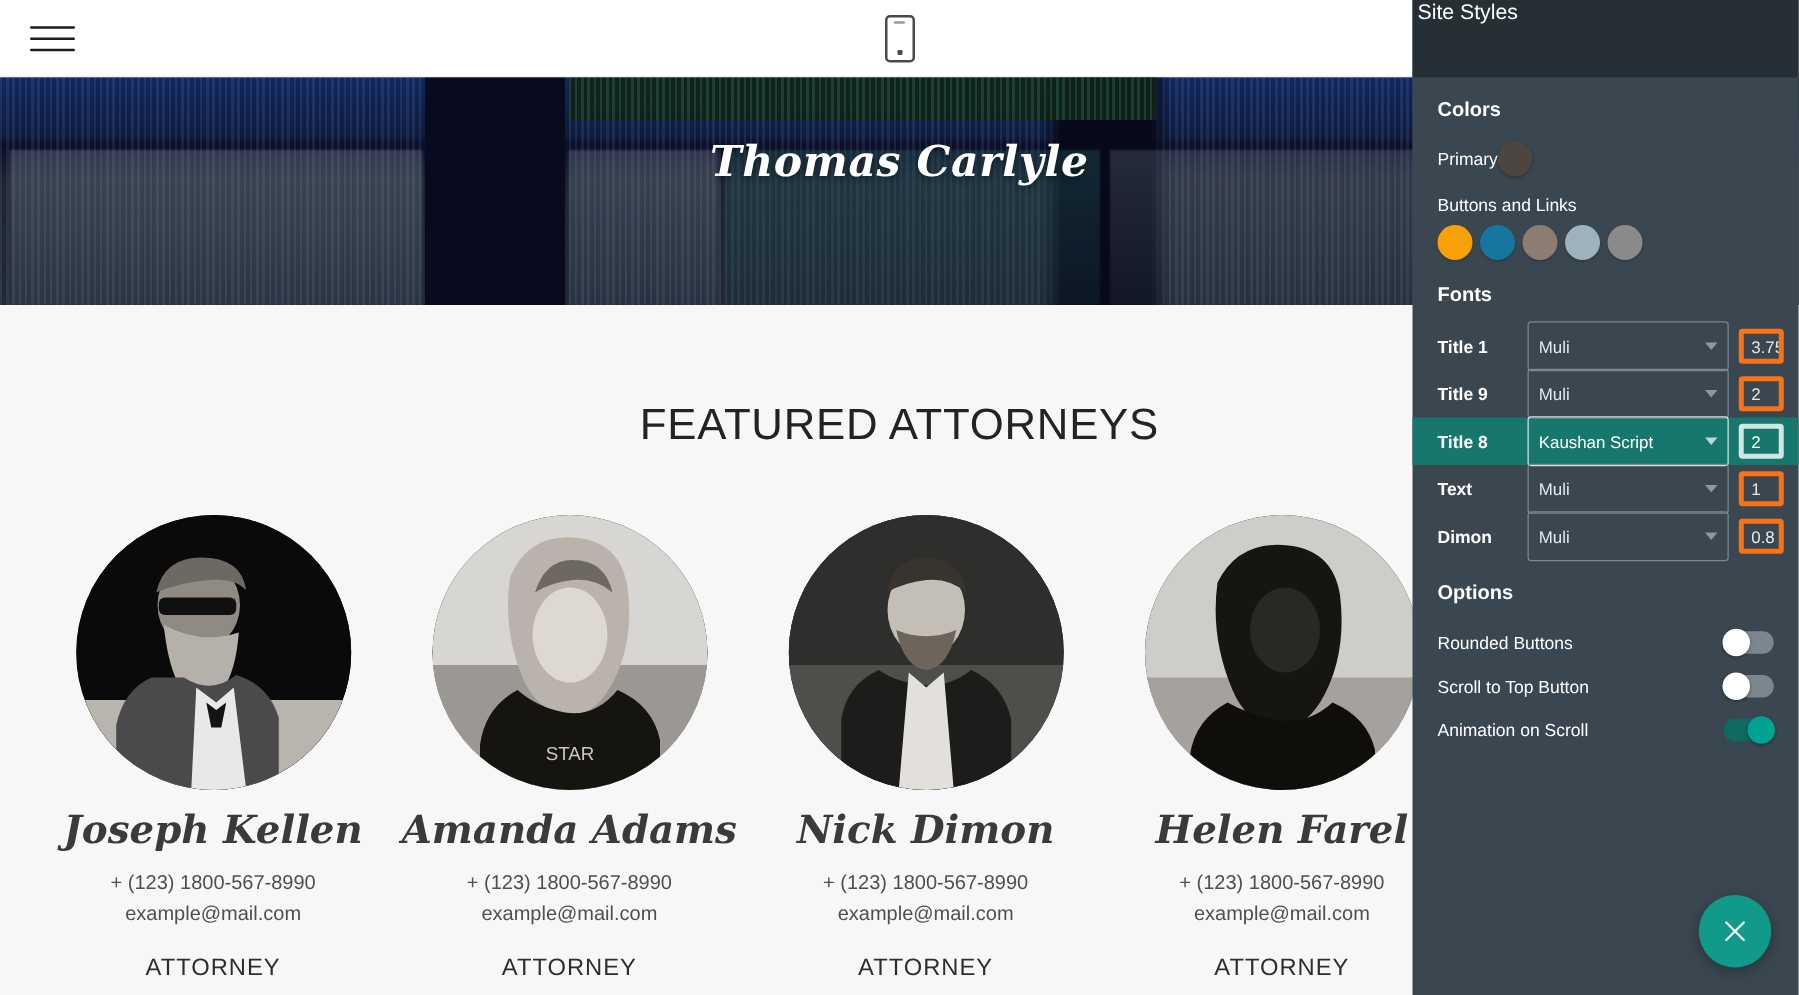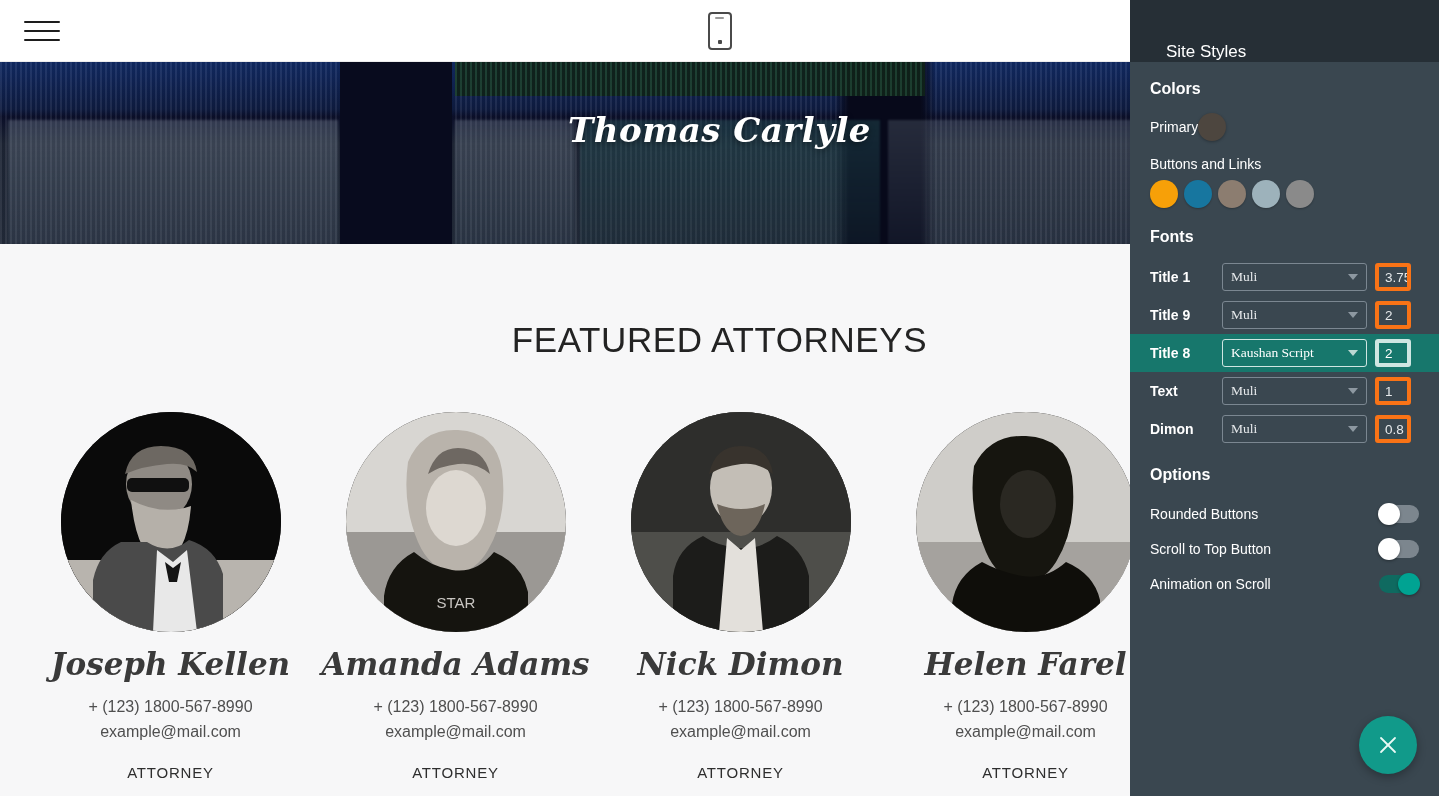--- a/index.html
+++ b/index.html
@@ -206,41 +206,41 @@
     font-size: 16px;
     color: #4f4f4f;
   }
   .card-email {
     margin-top: 7px;
     font-size: 16px;
     color: #4f4f4f;
   }
   .card-role {
     margin-top: 23px;
-    font-size: 15px;
+    font-size: 19px;
     color: #2e2e2e;
     letter-spacing: 0.8px;
   }
 
   
   .panel {
     position: absolute;
     top: 0; right: 0;
     width: 309px;
     height: 796px;
     background: #3a4750;
     color: #ffffff;
     z-index: 20;
   }
   .panel-header {
     height: 62px;
     background: #262f36;
     display: flex;
-    align-items: flex-end;
-    padding-left: 36px;
+    align-items: flex-start;
+    padding-left: 4px;
     font-size: 17px;
     font-weight: normal;
   }
   .panel-body { padding: 18px 20px 0 20px; }
 
   .group-title {
     font-size: 16px;
     font-weight: bold;
     margin-bottom: 12px;
   }
@@ -275,43 +275,42 @@
 
   
   .fonts { margin-top: 4px; margin-bottom: 18px; }
   .font-row {
     display: flex;
     align-items: center;
     height: 38px;
     margin-left: -20px;
     margin-right: -20px;
     padding-left: 20px;
-    padding-right: 28px;
+    padding-right: 12px;
     justify-content: space-between;
   }
   .font-row.active { background: #17776c; }
   .font-row .fr-label {
     width: 72px;
     font-size: 14px;
     font-weight: bold;
   }
   .select {
     position: relative;
     flex: 1;
-    height: 28px;
+    height: 40px;
     border: 1px solid #7b8791;
     border-radius: 3px;
     display: flex;
     align-items: center;
     padding: 0 22px 0 8px;
     font-size: 13.5px;
     color: #e6e9eb;
     cursor: pointer;
     background: transparent;
-    font-family: Liberation Serif, serif;
   }
   .font-row.active .select { border-color: #cfe6e2; color: #ffffff; }
   .select .caret {
     position: absolute;
     right: 8px;
     width: 0; height: 0;
     border-left: 5px solid transparent;
     border-right: 5px solid transparent;
     border-top: 6px solid #8d98a1;
   }

